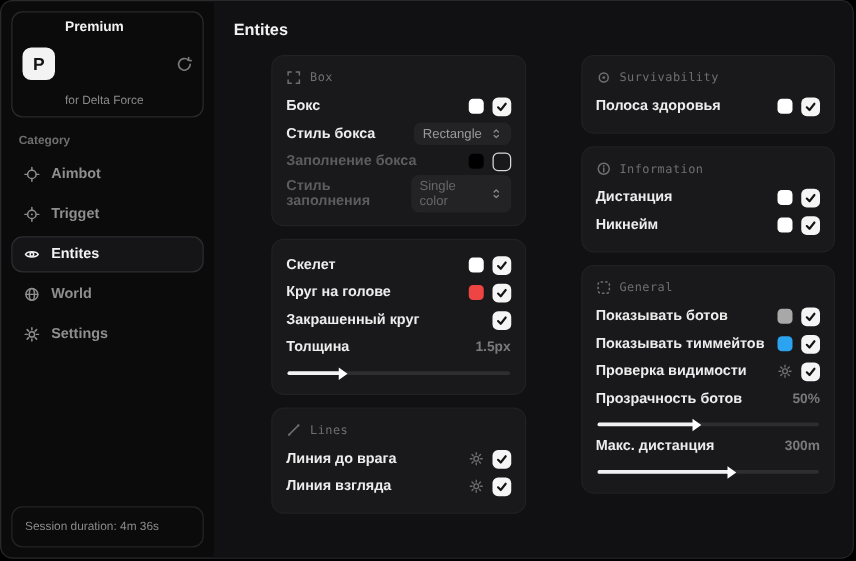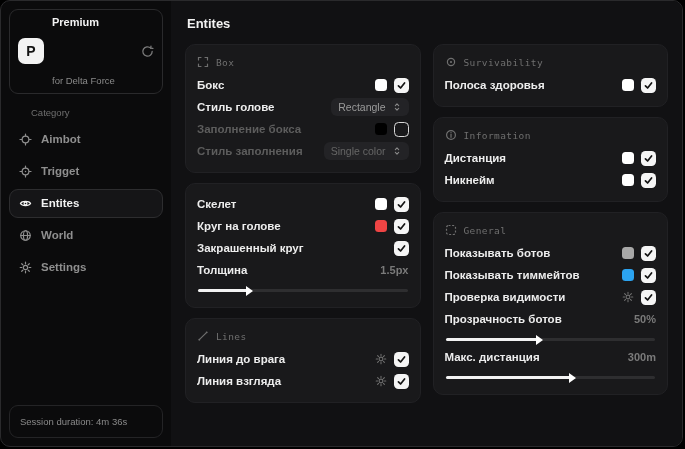--- a/index.html
+++ b/index.html
@@ -6,31 +6,31 @@
   body{width:685px;height:449px;position:relative;font-family:"Liberation Sans",sans-serif;-webkit-font-smoothing:antialiased;}
   .window{position:absolute;left:0;top:0;width:683px;height:447px;background:#0b0b0c;border:1px solid #2a2a2c;border-radius:10px;display:flex;overflow:hidden;box-sizing:border-box;}
   
   .sidebar{width:170px;min-width:170px;padding:8px;display:flex;flex-direction:column;box-sizing:border-box;}
   .brand{display:flex;align-items:center;gap:8px;border:1px solid #2a2a2c;border-radius:9px;padding:6px 8px;}
   .logo{width:26px;height:26px;border-radius:7px;background:#f3f3f3;color:#141414;display:flex;align-items:center;justify-content:center;font-weight:700;font-size:14px;}
   .brand-text{flex:1;line-height:1.2;}
   .brand-title{color:#f2f2f2;font-size:11px;font-weight:700;}
   .brand-sub{color:#8a8a8a;font-size:9.5px;margin-top:46px;}
   .sync{display:flex;align-items:center;}
-  .category{color:#6f6f6f;font-size:9.5px;margin:13px 22px 7px;}
+  .category{color:#6f6f6f;font-size:9.5px;margin:13px 6px 7px;font-weight:bold;}
   .nav{display:flex;flex-direction:column;gap:3px;}
   .nav-item{display:flex;align-items:center;gap:9px;padding:7px 9px;border-radius:9px;color:#8f8f8f;font-size:11.5px;font-weight:600;border:1px solid transparent;cursor:pointer;}
   .nav-item.active{color:#f2f2f2;background:#151517;border-color:#2d2d2f;}
   .nav-item .nicon{display:flex;align-items:center;}
   .session{margin-top:auto;border:1px solid #242426;border-radius:9px;padding:10px 10px;color:#8a8a8a;font-size:9.5px;}
   
   .main{flex:1;background:#111113;padding:12px 14px;box-sizing:border-box;overflow:hidden;}
   .page-title{color:#f2f2f2;font-size:13px;font-weight:700;margin:3px 0 13px 2px;}
   .cols{display:flex;gap:12px;}
-  .col{flex:1;display:flex;flex-direction:column;gap:10px;}
+  .col{flex:1;display:flex;flex-direction:column;gap:10px;margin-left:32px;}
   .card{background:#19191b;border:1px solid #212124;border-radius:10px;padding:9px 11px 10px;}
   .sec-head{display:flex;align-items:center;gap:7px;color:#6f6f6f;margin:2px 0 6px;}
   .sec-title{font-family:"DejaVu Sans Mono",monospace;font-size:9.5px;letter-spacing:.4px;}
   .sec-icon{display:flex;align-items:center;}
   .row{display:flex;align-items:center;justify-content:space-between;min-height:22px;}
   .row-label{color:#ededed;font-size:11.5px;font-weight:600;}
   .row-label.dim{color:#5d5d5d;}
   .ctrls{display:flex;align-items:center;gap:7px;}
   .swatch{width:12px;height:12px;border-radius:3.5px;cursor:pointer;}
   .cb{box-sizing:border-box;width:15px;height:15px;border-radius:4.5px;display:flex;align-items:center;justify-content:center;cursor:pointer;}
@@ -133,21 +133,21 @@
               <span class="ctrls">
                 <span class="swatch" style="background: rgb(255, 255, 255);"></span>
                 <span class="cb on">
                   <svg width="9" height="9" viewBox="0 0 10 10" fill="none">
                     <polyline points="1.6,5.4 4,7.8 8.4,2.2" stroke="#141414" stroke-width="1.9" stroke-linecap="round" stroke-linejoin="round"></polyline>
                   </svg>
                 </span>
               </span>
             </div>
             <div class="row">
-              <span class="row-label">Стиль голове</span>
+              <span class="row-label">Стиль бокса</span>
               <span class="ctrls">
                 <span class="select">
                   <span>Rectangle</span>
                   <span class="rowicon">
                     <svg width="10" height="10" viewBox="0 0 12 12" fill="none" stroke="#8a8a8a" stroke-width="1.3" stroke-linecap="round" stroke-linejoin="round">
                       <polyline points="4,4.3 6,2.3 8,4.3"></polyline>
                       <polyline points="4,7.7 6,9.7 8,7.7"></polyline>
                     </svg>
                   </span>
                 </span>

